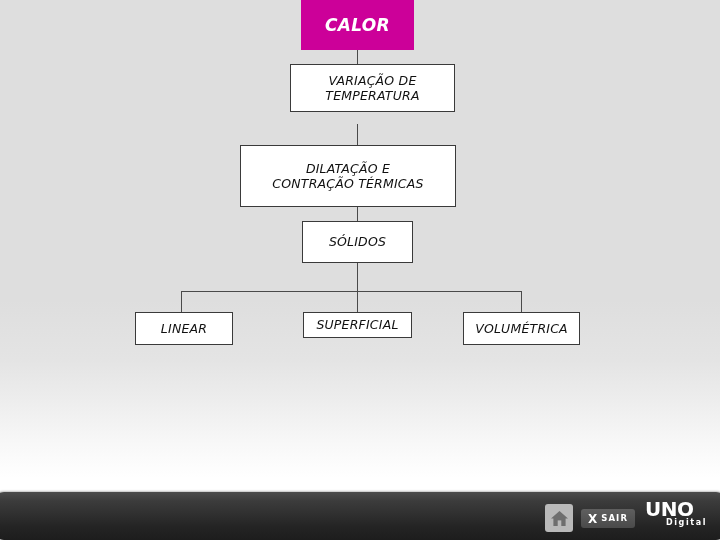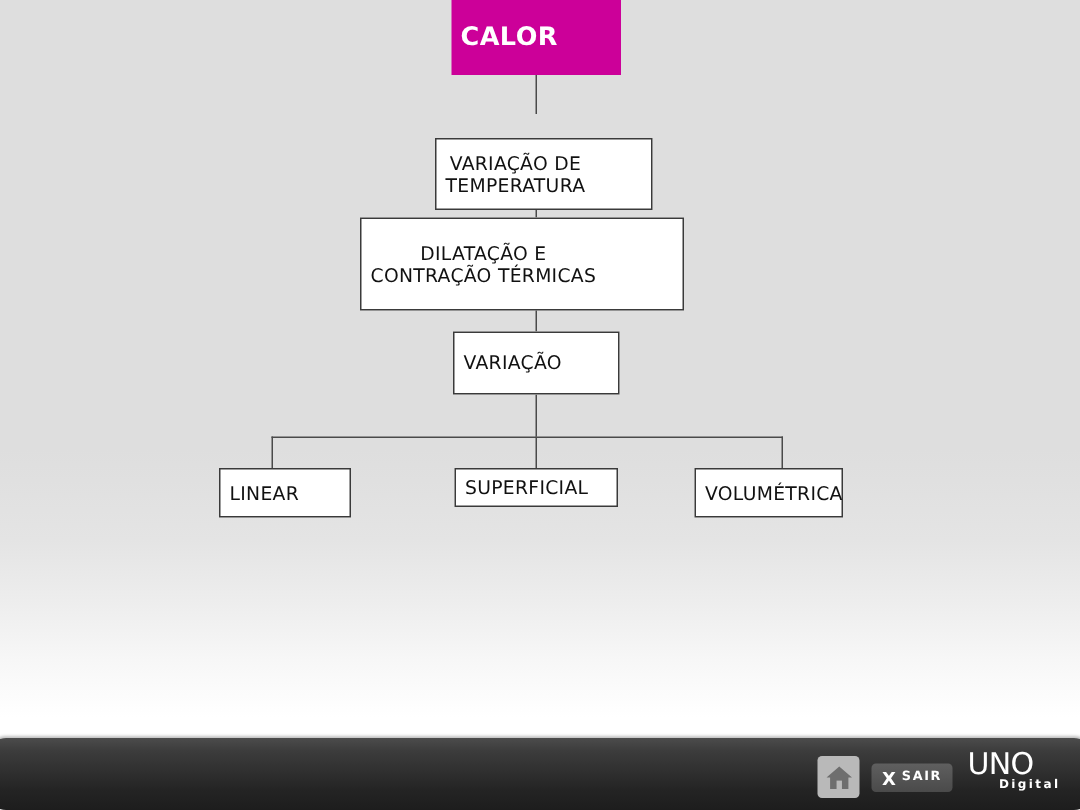--- a/index.html
+++ b/index.html
@@ -38,27 +38,28 @@
   }
 
   .node {
     position: absolute;
     box-sizing: border-box;
     background: #ffffff;
     border: 1px solid #3a3a3a;
     color: #111111;
     display: flex;
     align-items: center;
-    justify-content: flex-start;
+    justify-content: center;
     text-align: center;
     line-height: 1.22;
     font-size: 12.5px;
     letter-spacing: 0.2px;
     white-space: pre-line;
     padding: 2px 6px;
+    font-style: italic;
   }
 
   .node.root {
     border: none;
     color: #ffffff;
     font-weight: bold;
     font-size: 17px;
     letter-spacing: 0.3px;
   }
 
@@ -138,21 +139,21 @@
 
   #logo {
     position: absolute;
     left: 653px;
     top: 8px;
     width: 62px;
     height: 34px;
   }
   #logo-mark {
     color: #ffffff;
-    font-weight: normal;
+    font-weight: bold;
     font-size: 20px;
     letter-spacing: -0.5px;
     line-height: 18px;
     text-align: left;
   }
   #logo-sub {
     color: #ffffff;
     font-weight: bold;
     font-size: 8px;
     letter-spacing: 1.6px;
@@ -180,43 +181,43 @@
     <div class="connector v" style="left:181px; top:291px; height:21px;"></div>
 
     <div class="connector v" style="left:357px; top:291px; height:21px;"></div>
 
     <div class="connector v" style="left:521px; top:291px; height:21px;"></div>
 
     <div class="node root" style="left:301px; top:0px; width:113px; height:50px; background:#cc0099;">
       <span>CALOR</span>
     </div>
 
-    <div class="node" style="left:290px; top:92px; width:145px; height:48px;">
+    <div class="node" style="left:290px; top:64px; width:165px; height:48px;">
       <span>VARIAÇÃO DE
 TEMPERATURA</span>
     </div>
 
     <div class="node" style="left:240px; top:145px; width:216px; height:62px;">
       <span>DILATAÇÃO E
 CONTRAÇÃO TÉRMICAS</span>
     </div>
 
     <div class="node" style="left:302px; top:221px; width:111px; height:42px;">
-      <span>VARIAÇÃO</span>
-    </div>
-
-    <div class="node" style="left:146px; top:312px; width:88px; height:33px;">
+      <span>SÓLIDOS</span>
+    </div>
+
+    <div class="node" style="left:135px; top:312px; width:98px; height:33px;">
       <span>LINEAR</span>
     </div>
 
     <div class="node" style="left:303px; top:312px; width:109px; height:26px;">
       <span>SUPERFICIAL</span>
     </div>
 
-    <div class="node" style="left:463px; top:312px; width:99px; height:33px;">
+    <div class="node" style="left:463px; top:312px; width:117px; height:33px;">
       <span>VOLUMÉTRICA</span>
     </div>
 
   </div>
 
   <div id="bottom-bar">
 
 
     <div id="home-button">
       <svg width="19" height="17" viewBox="0 0 19 17">

